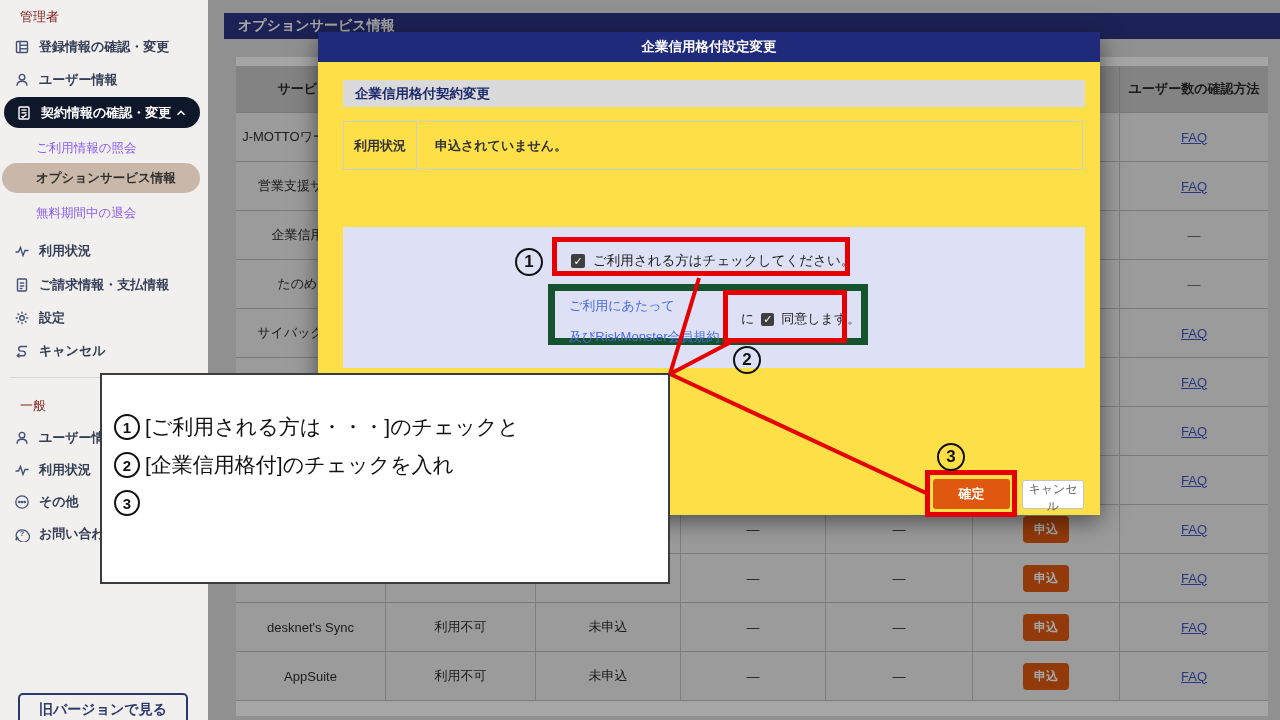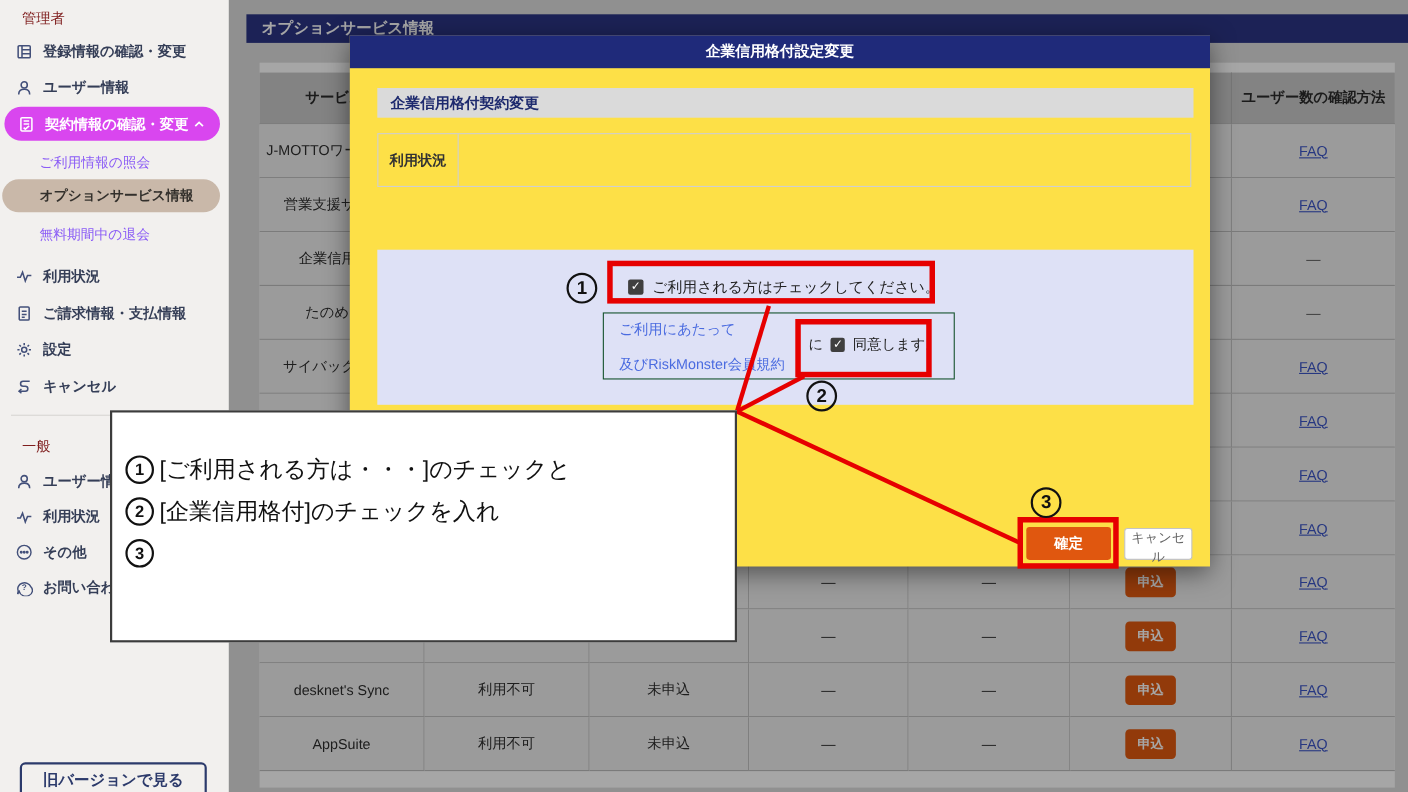--- a/index.html
+++ b/index.html
@@ -6,21 +6,21 @@
   html,body { width:1280px; height:720px; overflow:hidden; }
   body { font-family:"Liberation Sans","DejaVu Sans",sans-serif; background:#dedede; position:relative; }
 
   
   .sidebar { position:absolute; left:0; top:0; width:208px; height:720px; background:#f2f0ee; z-index:10; }
   .sb-label { position:absolute; left:20px; font-size:13px; color:#7f1d1d; }
   .sb-item { position:absolute; left:14px; display:flex; align-items:center; gap:9px; height:22px;
              font-size:13px; font-weight:bold; color:#353e57; cursor:pointer; white-space:nowrap; }
   .sb-item .icon { width:16px; height:16px; flex:0 0 16px; color:#43507a; }
   .sb-sub { position:absolute; left:36px; font-size:12.5px; color:#8b5cf6; cursor:pointer; white-space:nowrap; }
-  .sb-pill { position:absolute; left:4px; width:196px; height:31px; border-radius:16px; background:#d946ef;
+  .sb-pill { position:absolute; left:4px; width:196px; height:31px; border-radius:16px; background:#0f172a;
              display:flex; align-items:center; gap:9px; padding-left:12px; color:#ffffff;
              font-size:13px; font-weight:bold; cursor:pointer; }
   .sb-pill .icon { width:16px; height:16px; color:#ffffff; }
   .sb-pill .chev { position:absolute; right:12px; width:14px; height:14px; }
   .sb-subpill { position:absolute; left:2px; width:198px; height:30px; border-radius:15px; background:#c9b8a9;
                 display:flex; align-items:center; padding-left:34px; font-size:12.5px; font-weight:bold;
                 color:#33302c; cursor:pointer; }
   .sb-divider { position:absolute; left:10px; top:377px; width:186px; height:1px; background:#d8d6d3; }
   .old-btn { position:absolute; left:18px; top:693px; width:170px; height:34px; border:2px solid #2c3a6b;
              border-radius:5px; color:#2c3a6b; font-size:14px; font-weight:bold; display:flex;
@@ -57,21 +57,21 @@
                    color:#1e2a6e; font-size:13.5px; font-weight:bold; display:flex; align-items:center; padding-left:12px; }
   .usage-box { position:absolute; left:25px; top:89px; width:740px; height:49px; border:1px solid #cfcfcf; display:flex; }
   .usage-box .lbl { width:73px; border-right:1px solid #cfcfcf; display:flex; align-items:center; justify-content:center;
                     font-size:13px; font-weight:bold; color:#333; }
   .usage-box .val { flex:1; display:flex; align-items:center; padding-left:18px; font-size:13px; font-weight:bold; color:#333; }
   .lavender { position:absolute; left:25px; top:195px; width:742px; height:141px; background:#dee1f6; }
   .cb-row1 { position:absolute; left:253px; top:216px; height:26px; display:flex; align-items:center; gap:8px;
              font-size:13.5px; color:#222; }
   .cb { width:14px; height:14px; background:#3f3f3f; border-radius:2px; color:#fff; font-size:11px;
         line-height:14px; text-align:center; cursor:pointer; flex:0 0 14px; }
-  .terms-box { position:absolute; left:230px; top:252px; width:320px; height:61px; border:1px solid #14532d; }
+  .terms-box { position:absolute; left:230px; top:252px; width:320px; height:61px; border:7px solid #14532d; }
   .terms-link { position:absolute; font-size:13px; color:#4a6be0; cursor:pointer; white-space:nowrap; }
   .agree-row { position:absolute; left:186px; top:19px; display:flex; align-items:center; gap:7px; font-size:13px; color:#222; }
   .btn-confirm { position:absolute; left:615px; top:447px; width:77px; height:30px; background:#e0570f; color:#fff;
                  font-size:13px; font-weight:bold; border:none; border-radius:3px; cursor:pointer; }
   .btn-cancel { position:absolute; left:704px; top:448px; width:62px; height:29px; background:#fff; color:#666;
                 font-size:12px; border:1px solid #c4c4c4; border-radius:3px; cursor:pointer; }
 
   
   .lines-svg { position:absolute; left:0; top:0; width:1280px; height:720px; z-index:122; pointer-events:none; }
   .red-rect { position:absolute; border:5px solid #e60000; z-index:130; pointer-events:none; }
@@ -360,20 +360,21 @@
 </div>
 
 <div class="dim"></div>
 
 <div class="modal">
   <div class="modal-header">企業信用格付設定変更</div>
   <div class="modal-section">企業信用格付契約変更</div>
 
   <div class="usage-box">
     <div class="lbl">利用状況</div>
+    <div class="val">申込されていません。</div>
   </div>
 
   <div class="lavender"></div>
 
   <div class="cb-row1">
     <span class="cb">✓</span>
     <span>ご利用される方はチェックしてください。</span>
   </div>
 
   <div class="terms-box">

